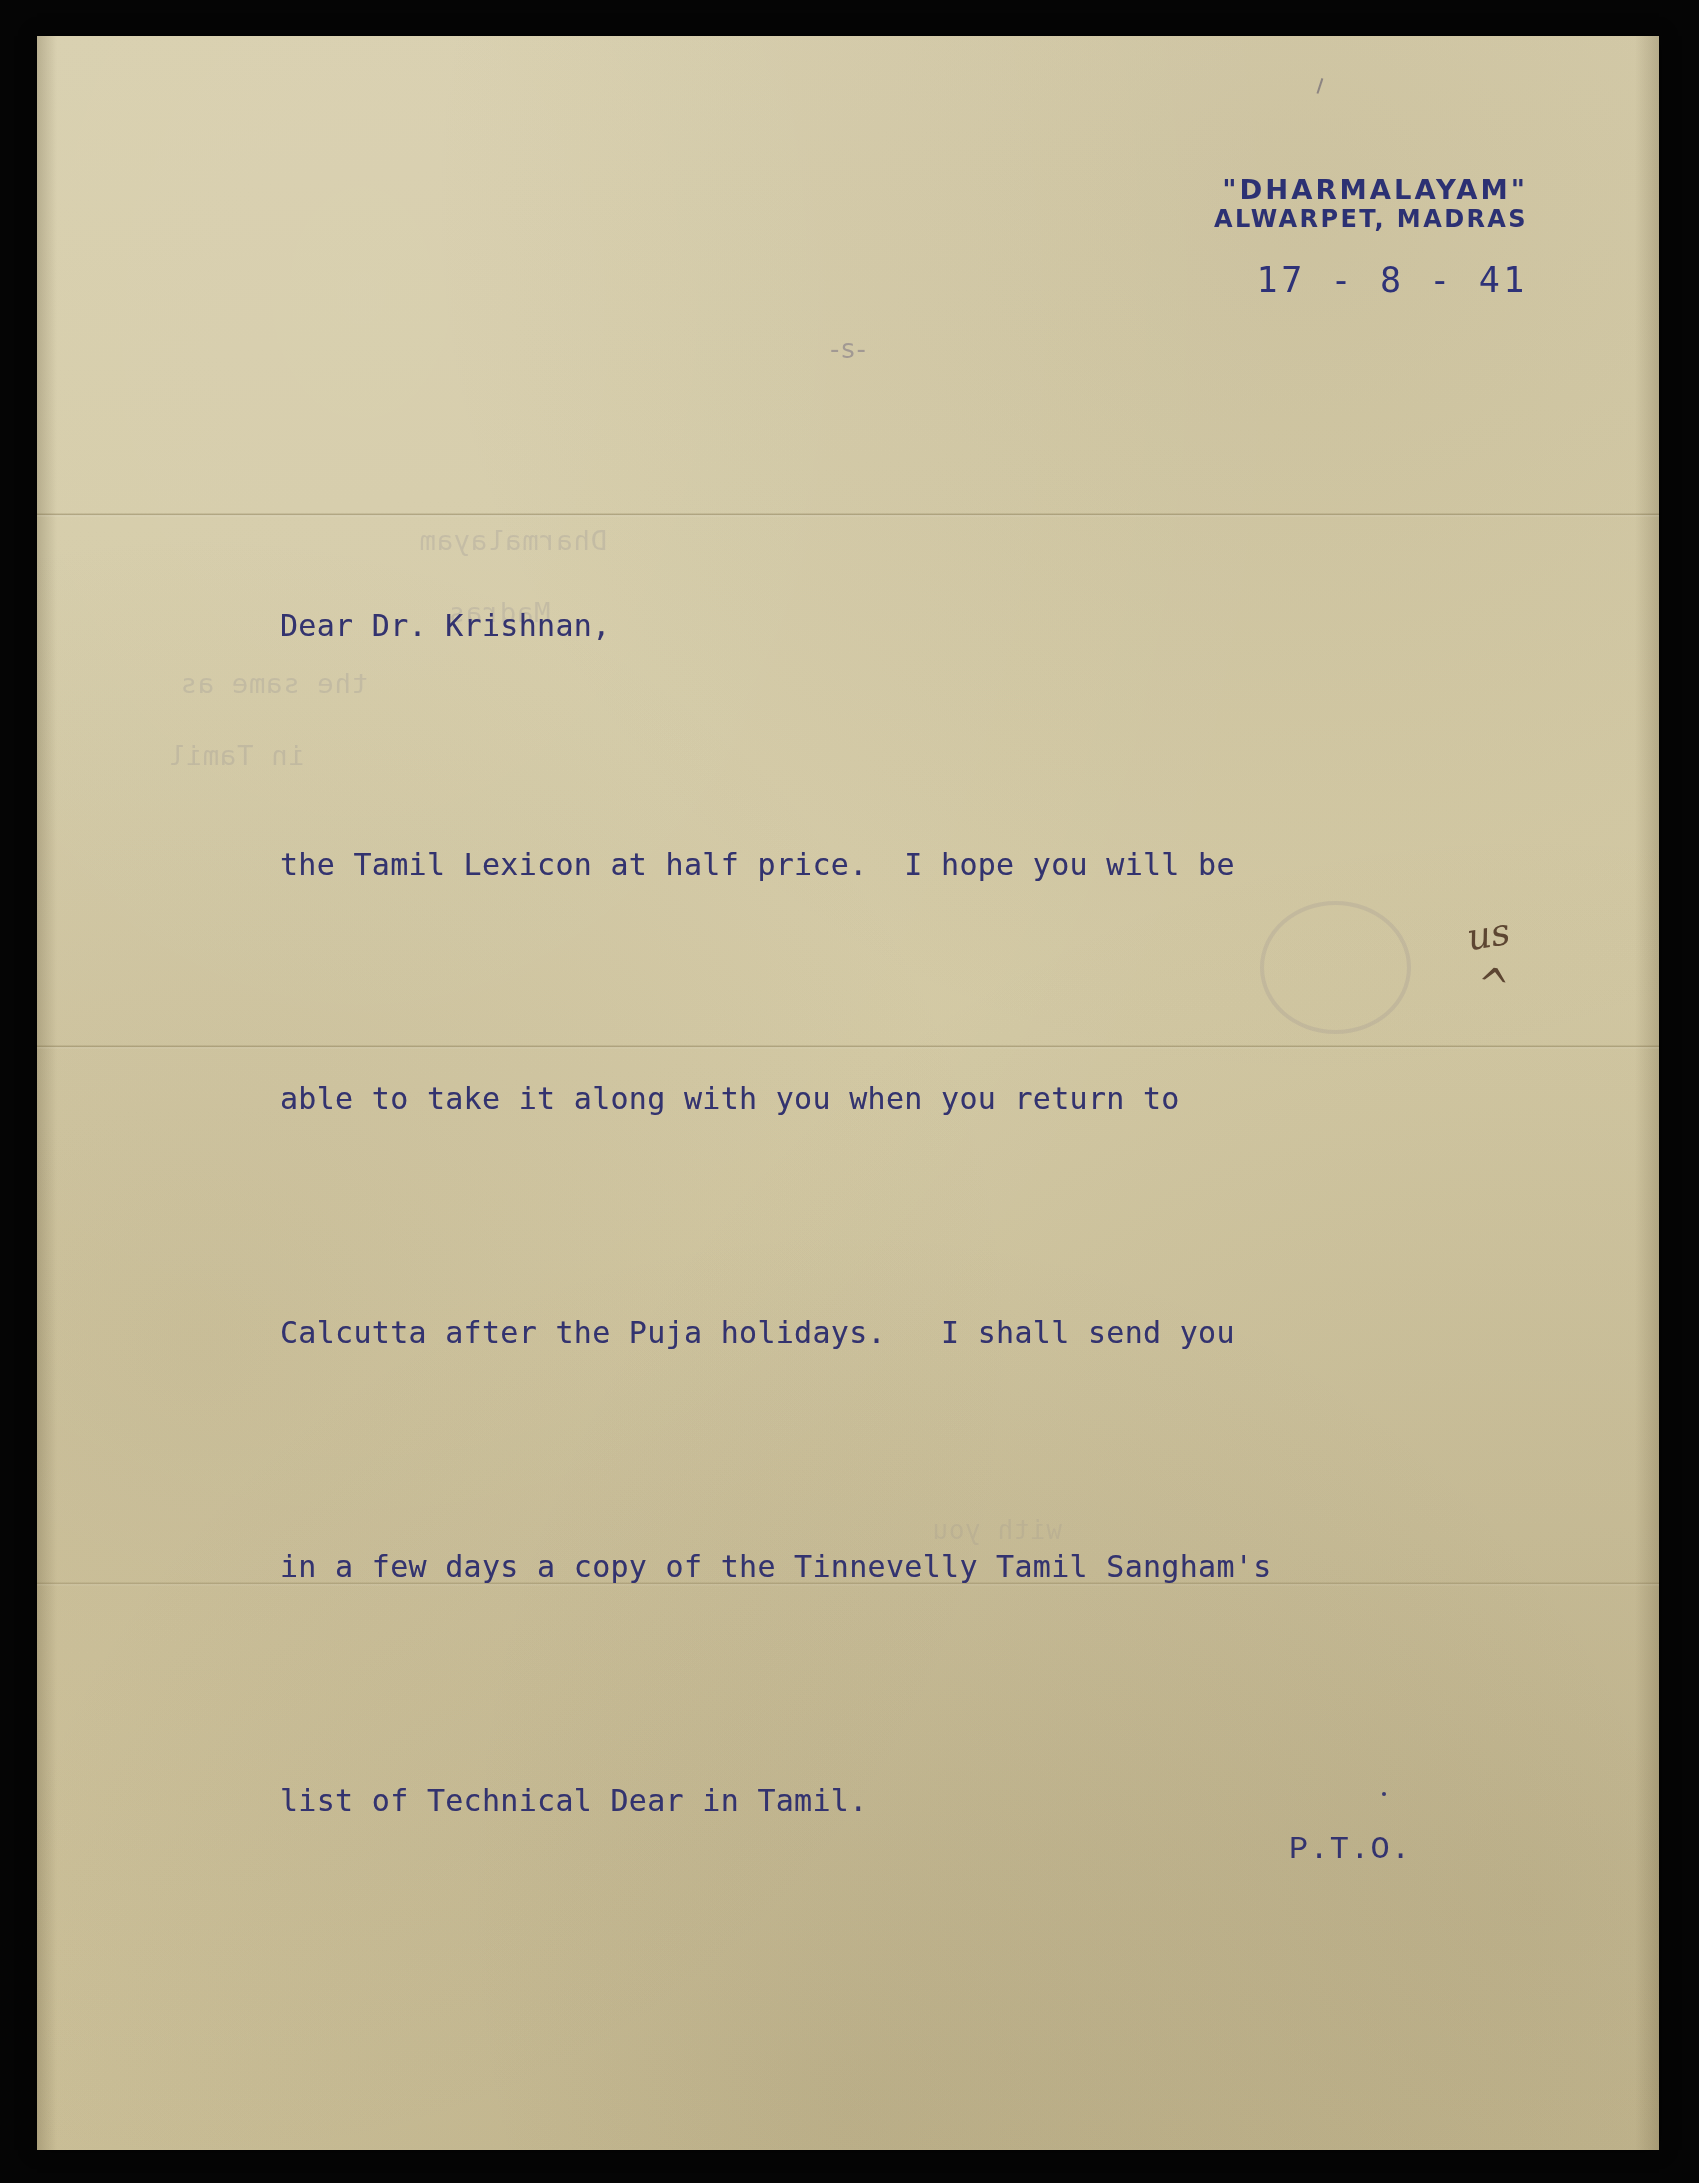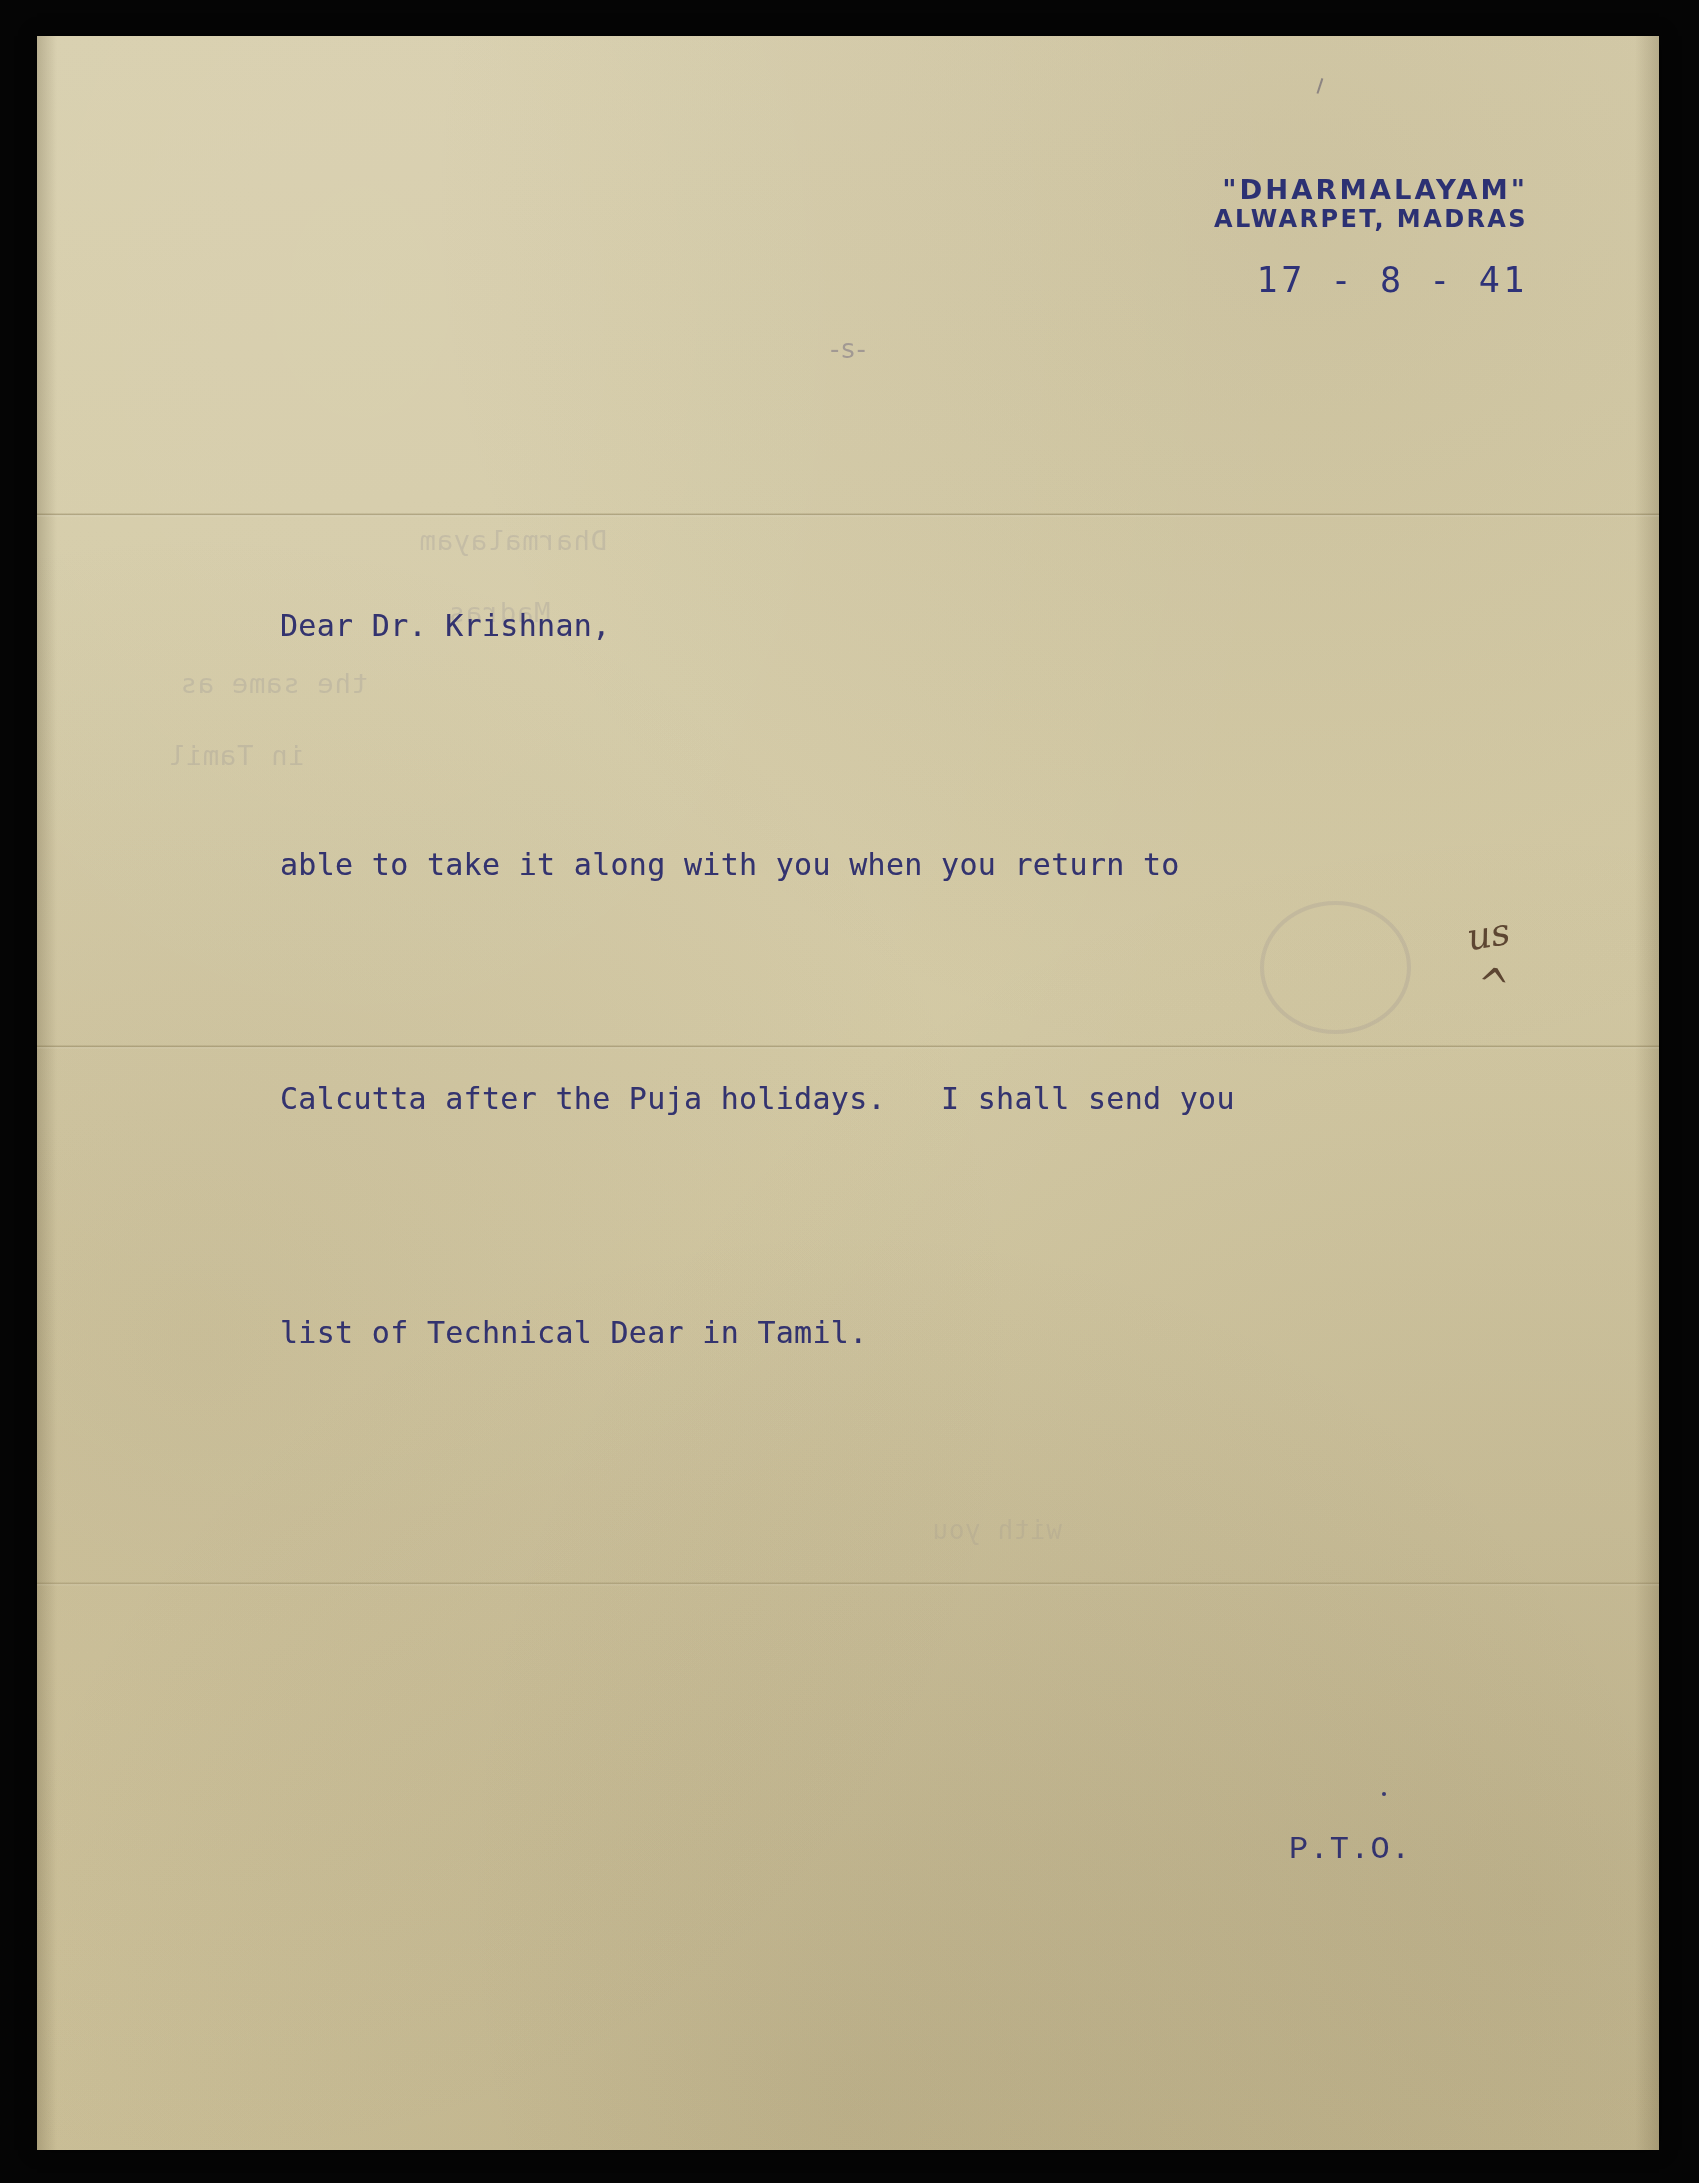--- a/index.html
+++ b/index.html
@@ -234,22 +234,24 @@
     <div class="letterhead">
       <div class="lh-name">"DHARMALAYAM"</div>
       <div class="lh-place">ALWARPET, MADRAS</div>
       <div class="lh-date">17 - 8 - 41</div>
     </div>
 
     <div class="pencil-mark">-s-</div>
 
     <div class="typed">
       <span class="line salutation">Dear Dr. Krishnan,</span>
+      <span class="line">the Tamil Lexicon at half price.  I hope you will be</span>
       <span class="line">able to take it along with you when you return to</span>
       <span class="line">Calcutta after the Puja holidays.   I shall send you</span>
+      <span class="line">in a few days a copy of the Tinnevelly Tamil Sangham's</span>
       <span class="line">list of Technical Dear in Tamil.</span>
       
       
       
       
       
       
       
       
       

